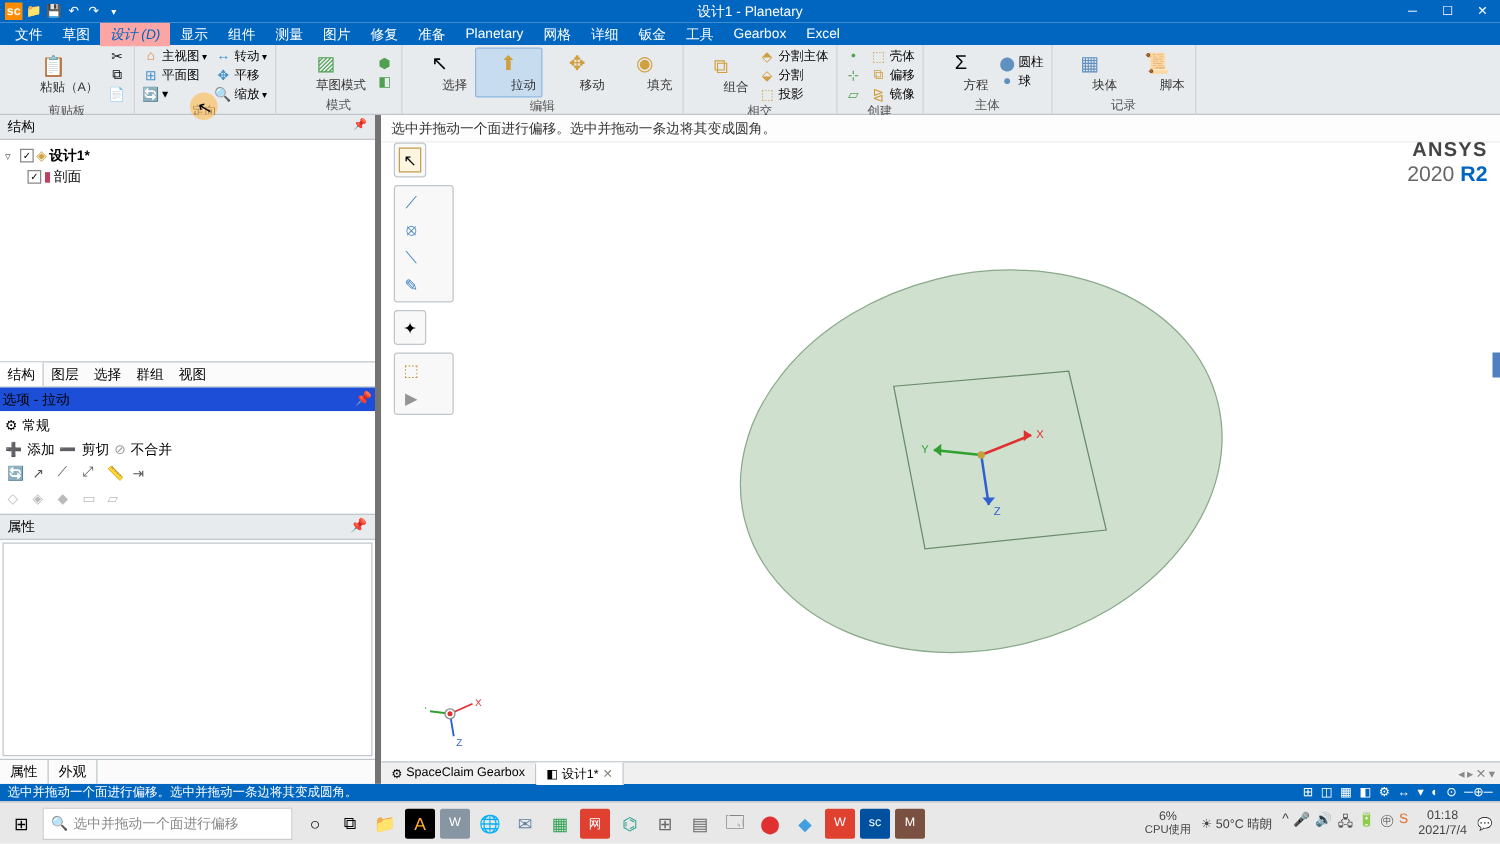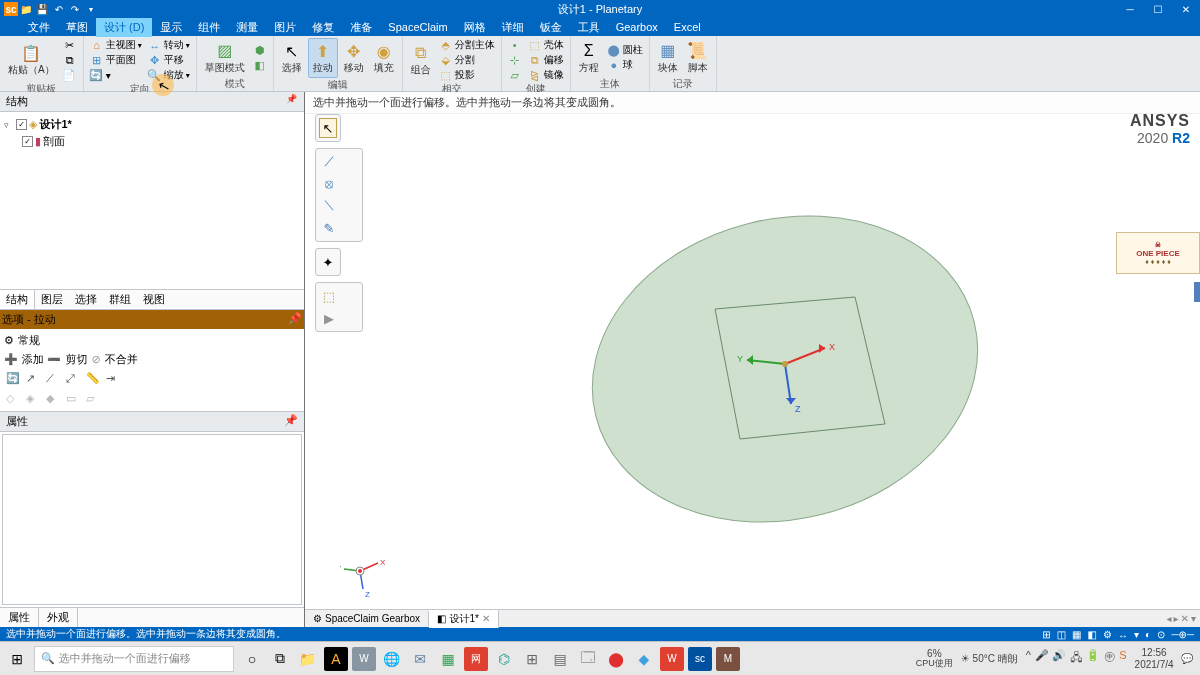--- a/index.html
+++ b/index.html
@@ -7,75 +7,75 @@
 
 
 .titlebar { background: #0066c0; height: 18px; display: flex; align-items: center; color: #fff; position: relative; }
 .titlebar .qat { display: flex; gap: 2px; padding: 0 4px; align-items: center; }
 .titlebar .qat .qicon { width: 14px; height: 14px; display: inline-flex; align-items: center; justify-content: center; font-size: 10px; }
 .titlebar .title { position: absolute; left: 50%; transform: translateX(-50%); font-size: 11px; }
 .titlebar .wincontrols { margin-left: auto; display: flex; }
 .titlebar .wincontrols .wbtn { width: 28px; height: 18px; display: flex; align-items: center; justify-content: center; color: #fff; font-size: 10px; }
 
 
-.menubar { background: #0066c0; height: 18px; display: flex; align-items: center; padding-left: 20px; }
+.menubar { background: #0066c0; height: 18px; display: flex; align-items: center; padding-left: 4px; }
 .menubar .mitem { color: #fff; padding: 2px 8px; font-size: 11px; cursor: pointer; }
-.menubar .mitem.active { background: #7dd3fc; color: #0066c0; }
+.menubar .mitem.active { background: #fca5a5; color: #0066c0; font-style: italic; }
 
 
 .ribbon { background: #e8ebee; height: 56px; display: flex; border-bottom: 1px solid #c0c6cc; }
 .rgroup { display: flex; flex-direction: column; align-items: center; padding: 2px 4px; border-right: 1px solid #d0d4d8; }
 .rgroup .rbody { display: flex; flex: 1; align-items: center; gap: 2px; }
 .rgroup .rlabel { font-size: 10px; color: #555; height: 12px; }
 .rbtn { display: flex; flex-direction: column; align-items: center; padding: 2px 4px; cursor: pointer; border-radius: 2px; }
 .rbtn.active { background: #c8dcf0; border: 1px solid #90b8e0; }
 .rbtn .ricon { width: 20px; height: 20px; display: flex; align-items: center; justify-content: center; font-size: 16px; }
-.rbtn .rtxt { font-size: 10px; color: #333; white-space: nowrap; }
+.rbtn .rtxt { font-size: 10px; color: #333; white-space: nowrap; margin-left: 24px; }
 .rcol { display: flex; flex-direction: column; gap: 1px; }
 .rsmall { display: flex; align-items: center; gap: 2px; font-size: 10px; padding: 0 2px; cursor: pointer; white-space: nowrap; }
 .rsmall .sicon { width: 14px; height: 14px; display: inline-flex; align-items: center; justify-content: center; font-size: 11px; }
 
 
 .mainarea { display: flex; height: 535px; }
-.leftpanel { width: 305px; display: flex; flex-direction: column; border-right: 1px solid #737373; }
+.leftpanel { width: 305px; display: flex; flex-direction: column; border-right: 5px solid #737373; }
 .panel-header { background: #e8ebee; padding: 2px 6px; font-size: 11px; border-bottom: 1px solid #c0c6cc; display: flex; justify-content: space-between; }
 .panel-header .pin { font-size: 9px; color: #888; }
 .tree { flex: 1; padding: 4px; background: #fff; font-size: 11px; }
 .tree-item { display: flex; align-items: center; gap: 2px; padding: 1px 0; }
 .tree-item.child { padding-left: 18px; }
 .tree-item .exp { width: 10px; font-size: 9px; color: #666; }
 .tree-item .chk { width: 11px; height: 11px; border: 1px solid #888; display: inline-flex; align-items: center; justify-content: center; font-size: 8px; }
 .tree-item .ticon { font-size: 11px; }
 
 .subtabs { display: flex; background: #fbfbfb; border-top: 1px solid #c0c6cc; border-bottom: 1px solid #c0c6cc; font-size: 11px; }
 .subtabs .stab { padding: 2px 6px; cursor: pointer; }
 .subtabs .stab.active { background: #fff; border-right: 1px solid #c0c6cc; }
 
 .options-panel { background: #fff; padding: 2px 4px; flex: 0 0 auto; }
-.opt-header { display: flex; justify-content: space-between; padding: 2px; background: #a16207; font-size: 11px; }
+.opt-header { display: flex; justify-content: space-between; padding: 2px; background: #1d4ed8; font-size: 11px; }
 .opt-row { display: flex; align-items: center; gap: 4px; padding: 2px 0; font-size: 11px; }
 .opt-icons { display: flex; gap: 6px; padding: 3px 2px; flex-wrap: wrap; }
 .opt-icons .oicon { width: 14px; height: 14px; font-size: 11px; color: #555; }
 
 .props-header { background: #e8ebee; padding: 2px 6px; font-size: 11px; border-top: 1px solid #c0c6cc; border-bottom: 1px solid #c0c6cc; display: flex; justify-content: space-between; }
 .props-body { flex: 1; background: #fff; border: 1px solid #c0c6cc; margin: 2px; }
 
 .bottom-tabs { display: flex; background: #fbfbfb; border-top: 1px solid #c0c6cc; font-size: 11px; }
 .bottom-tabs .btab { padding: 2px 8px; cursor: pointer; border-right: 1px solid #c0c6cc; }
 
 
 .viewport { flex: 1; position: relative; background: #fff; }
 .hint-bar { position: absolute; top: 0; left: 0; right: 0; padding: 3px 8px; font-size: 11px; color: #333; background: #fdfdfd; border-bottom: 1px solid #eee; }
 .float-tools { position: absolute; left: 10px; top: 22px; display: flex; flex-direction: column; gap: 6px; }
 .float-tools .ftgroup { background: #f8f8f8; border: 1px solid #c0c6cc; border-radius: 3px; padding: 3px; display: flex; flex-wrap: wrap; gap: 2px; width: 48px; }
 .float-tools .ftgroup.single { width: 26px; }
 .float-tools .fbtn { width: 20px; height: 20px; display: flex; align-items: center; justify-content: center; font-size: 13px; cursor: pointer; }
 .brand { position: absolute; right: 10px; top: 20px; text-align: right; }
 .brand .b1 { font-size: 16px; font-weight: bold; color: #444; letter-spacing: 1px; }
-.brand .b2 { font-size: 14px; color: #666; }
+.brand .b2 { font-size: 17px; color: #666; }
 .brand .b2 b { color: #0066c0; }
 .sticker { position: absolute; right: 0; top: 140px; width: 84px; height: 42px; background: #fff8e8; border: 1px solid #d0c090; font-size: 8px; display: flex; flex-direction: column; align-items: center; justify-content: center; color: #b03030; font-weight: bold; }
 .sticker-tab { position: absolute; right: 0; top: 190px; width: 6px; height: 20px; background: #5080c0; }
 .canvas-shape { position: absolute; left: 50%; top: 50%; transform: translate(-40%, -45%); }
 .triad-mini { position: absolute; left: 35px; bottom: 28px; font-size: 10px; }
 
 .doc-tabs { position: absolute; left: 0; bottom: 0; right: 0; display: flex; align-items: center; background: #f0f0f0; border-top: 1px solid #c0c6cc; height: 18px; font-size: 10px; }
 .doc-tabs .dtab { padding: 2px 8px; border-right: 1px solid #c0c6cc; display: flex; align-items: center; gap: 3px; cursor: pointer; }
 .doc-tabs .dtab.active { background: #fff; }
 .doc-tabs .navbtns { margin-left: auto; display: flex; gap: 2px; padding-right: 4px; color: #888; }
@@ -122,21 +122,21 @@
 <div class="menubar" id="menubar">
     <div class="mitem">文件</div>
     <div class="mitem">草图</div>
     <div class="mitem active">设计 (D)</div>
     <div class="mitem">显示</div>
     <div class="mitem">组件</div>
     <div class="mitem">测量</div>
     <div class="mitem">图片</div>
     <div class="mitem">修复</div>
     <div class="mitem">准备</div>
-    <div class="mitem">SpaceClaim</div>
+    <div class="mitem">Planetary</div>
     <div class="mitem">网格</div>
     <div class="mitem">详细</div>
     <div class="mitem">钣金</div>
     <div class="mitem">工具</div>
     <div class="mitem">Gearbox</div>
     <div class="mitem">Excel</div>
   </div>
 
 <div class="ribbon">
   <div class="rgroup">
@@ -421,25 +421,20 @@
         <div class="fbtn" style="color:#c09040">⬚</div>
         <div class="fbtn" style="opacity:.4">▶</div>
       </div>
     </div>
 
     <div class="brand">
       <div class="b1">ANSYS</div>
       <div class="b2"><span>2020</span> <b>R2</b></div>
     </div>
 
-    <div class="sticker">
-      <div style="font-size:7px">☠</div>
-      <div>ONE PIECE</div>
-      <div style="font-size:7px;color:#806030">♦ ♦ ♦ ♦ ♦</div>
-    </div>
     <div class="sticker-tab"></div>
 
     <svg class="canvas-shape" width="420" height="380" viewBox="0 0 420 380">
       <ellipse cx="200" cy="180" rx="195" ry="150" transform="rotate(-14 200 180)" fill="#cfe0cf" stroke="#8aa88a" stroke-width="1"></ellipse>
       <polygon points="130,120 270,108 300,235 155,250" fill="none" stroke="#6a8a6a" stroke-width="1"></polygon>
       <g transform="translate(200,175)">
         <line x1="0" y1="0" x2="40" y2="-16" stroke="#e03030" stroke-width="2"></line>
           <polygon points="40,-16 34,-11 34,-20" fill="#e03030"></polygon>
         <text x="44" y="-14" font-size="9" fill="#e03030">X</text>
         <line x1="0" y1="0" x2="-38" y2="-4" stroke="#30a030" stroke-width="2"></line>
@@ -536,21 +531,21 @@
     <div class="ticons">
       <span>^</span>
       <span>🎤</span>
       <span>🔊</span>
       <span>🖧</span>
       <span>🔋</span>
       <span>㊥</span>
       <span style="color:#e07030">S</span>
     </div>
     <div class="clock">
-      <div>12:56</div>
+      <div>01:18</div>
       <div>2021/7/4</div>
     </div>
     <div>💬</div>
   </div>
 </div>
 
 <div class="cursor-overlay">
   <div class="cursor-ring"></div>
   <div class="cursor-ptr">↖</div>
 </div>

